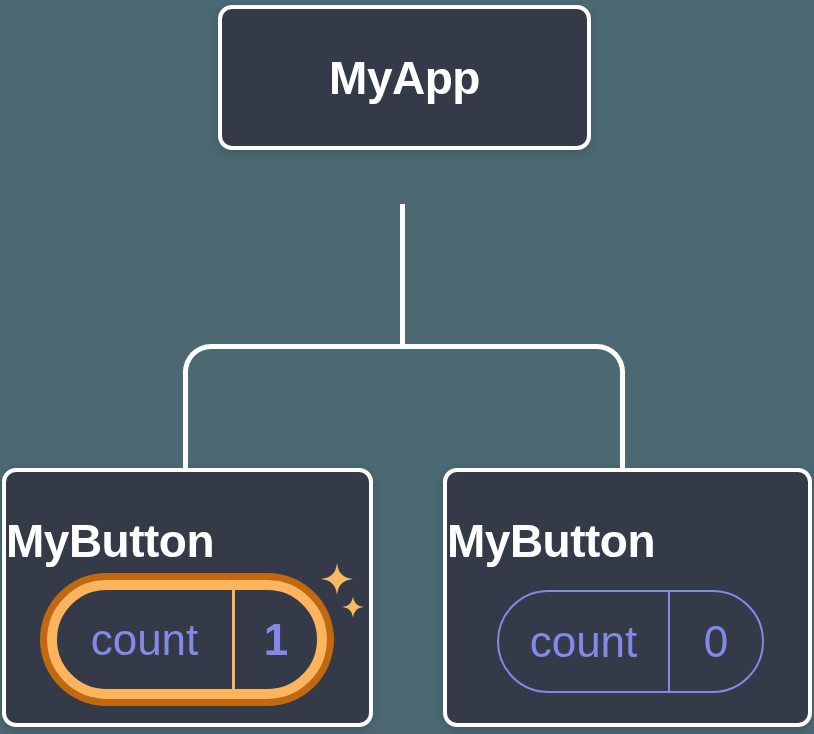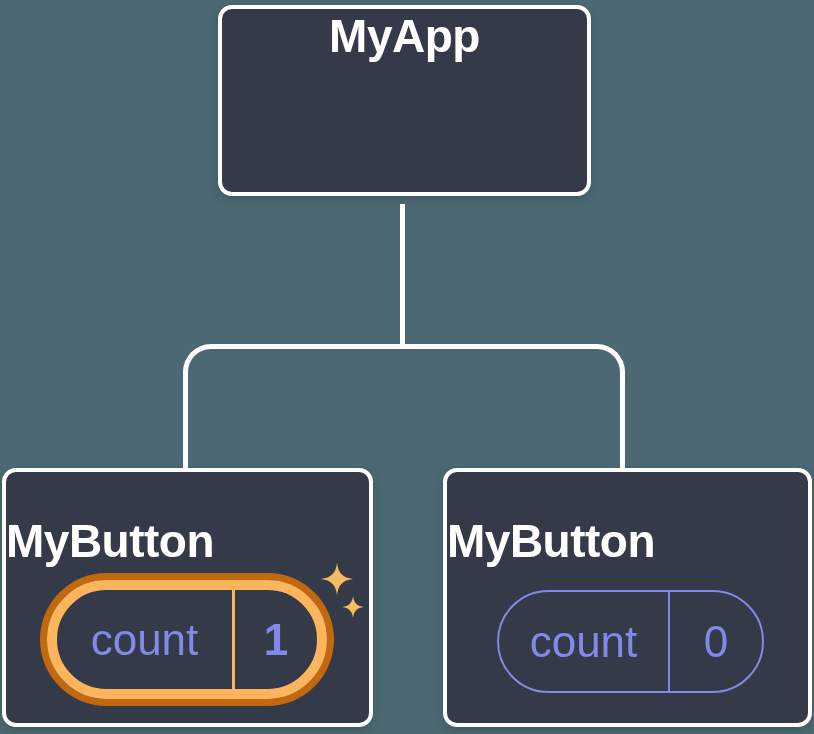--- a/index.html
+++ b/index.html
@@ -34,22 +34,22 @@
   .node {
     position: absolute;
     box-sizing: border-box;
     background: var(--node-fill, #353A49);
     border: 4px solid var(--node-border, #FFFFFF);
     border-radius: 14px;
     box-shadow: 0 3px 10px rgba(0,0,0,0.18);
   }
   .node-root {
     left: 218px; top: 5px;
-    width: 373px; height: 191px;
-    display: flex; align-items: flex-start; justify-content: center;
+    width: 373px; height: 145px;
+    display: flex; align-items: center; justify-content: center;
   }
   .node-child-left  { left: 2px;   top: 468px; width: 371px; height: 259px; }
   .node-child-right { left: 443px; top: 468px; width: 369px; height: 259px; }
 
   .node-title {
     color: #FFFFFF;
     font-size: 46px;
     font-weight: 700;
     letter-spacing: -0.5px;
     white-space: nowrap;

